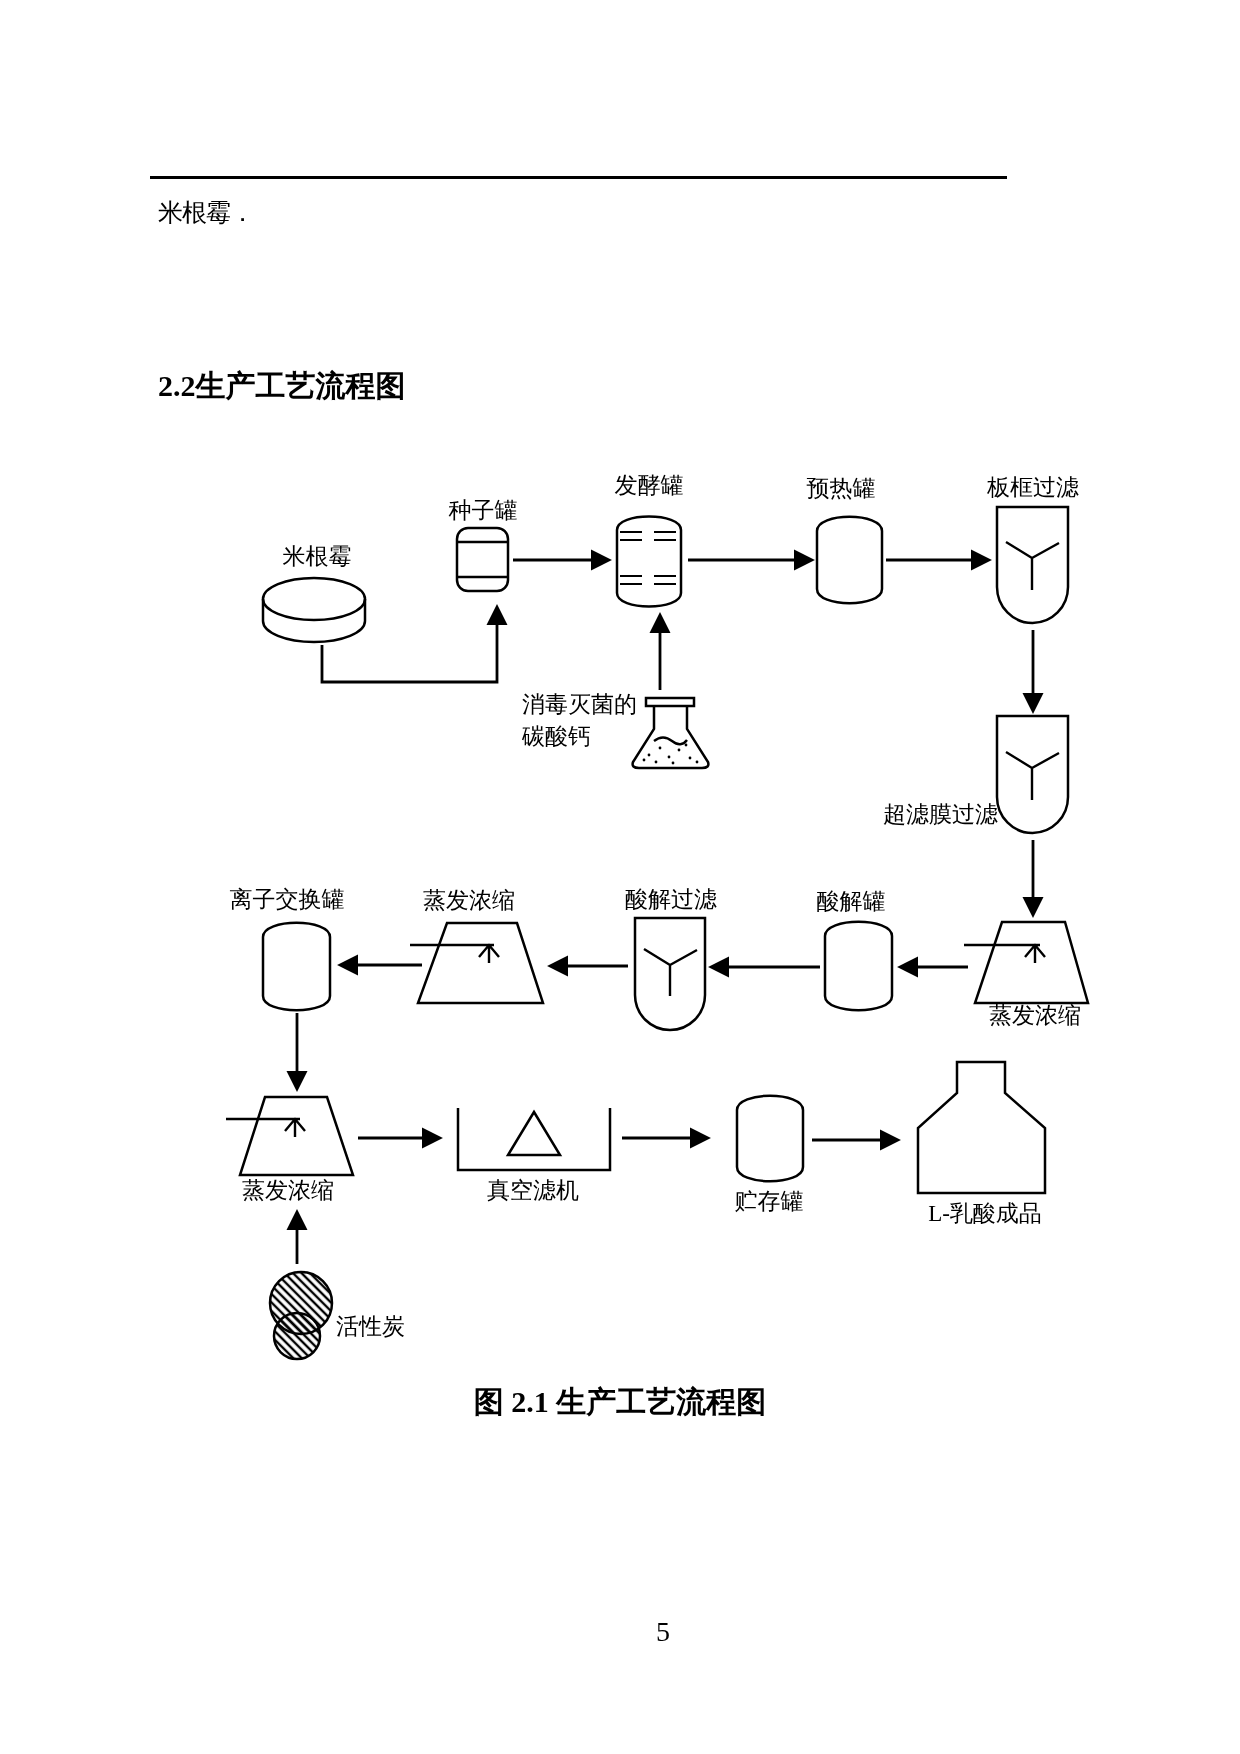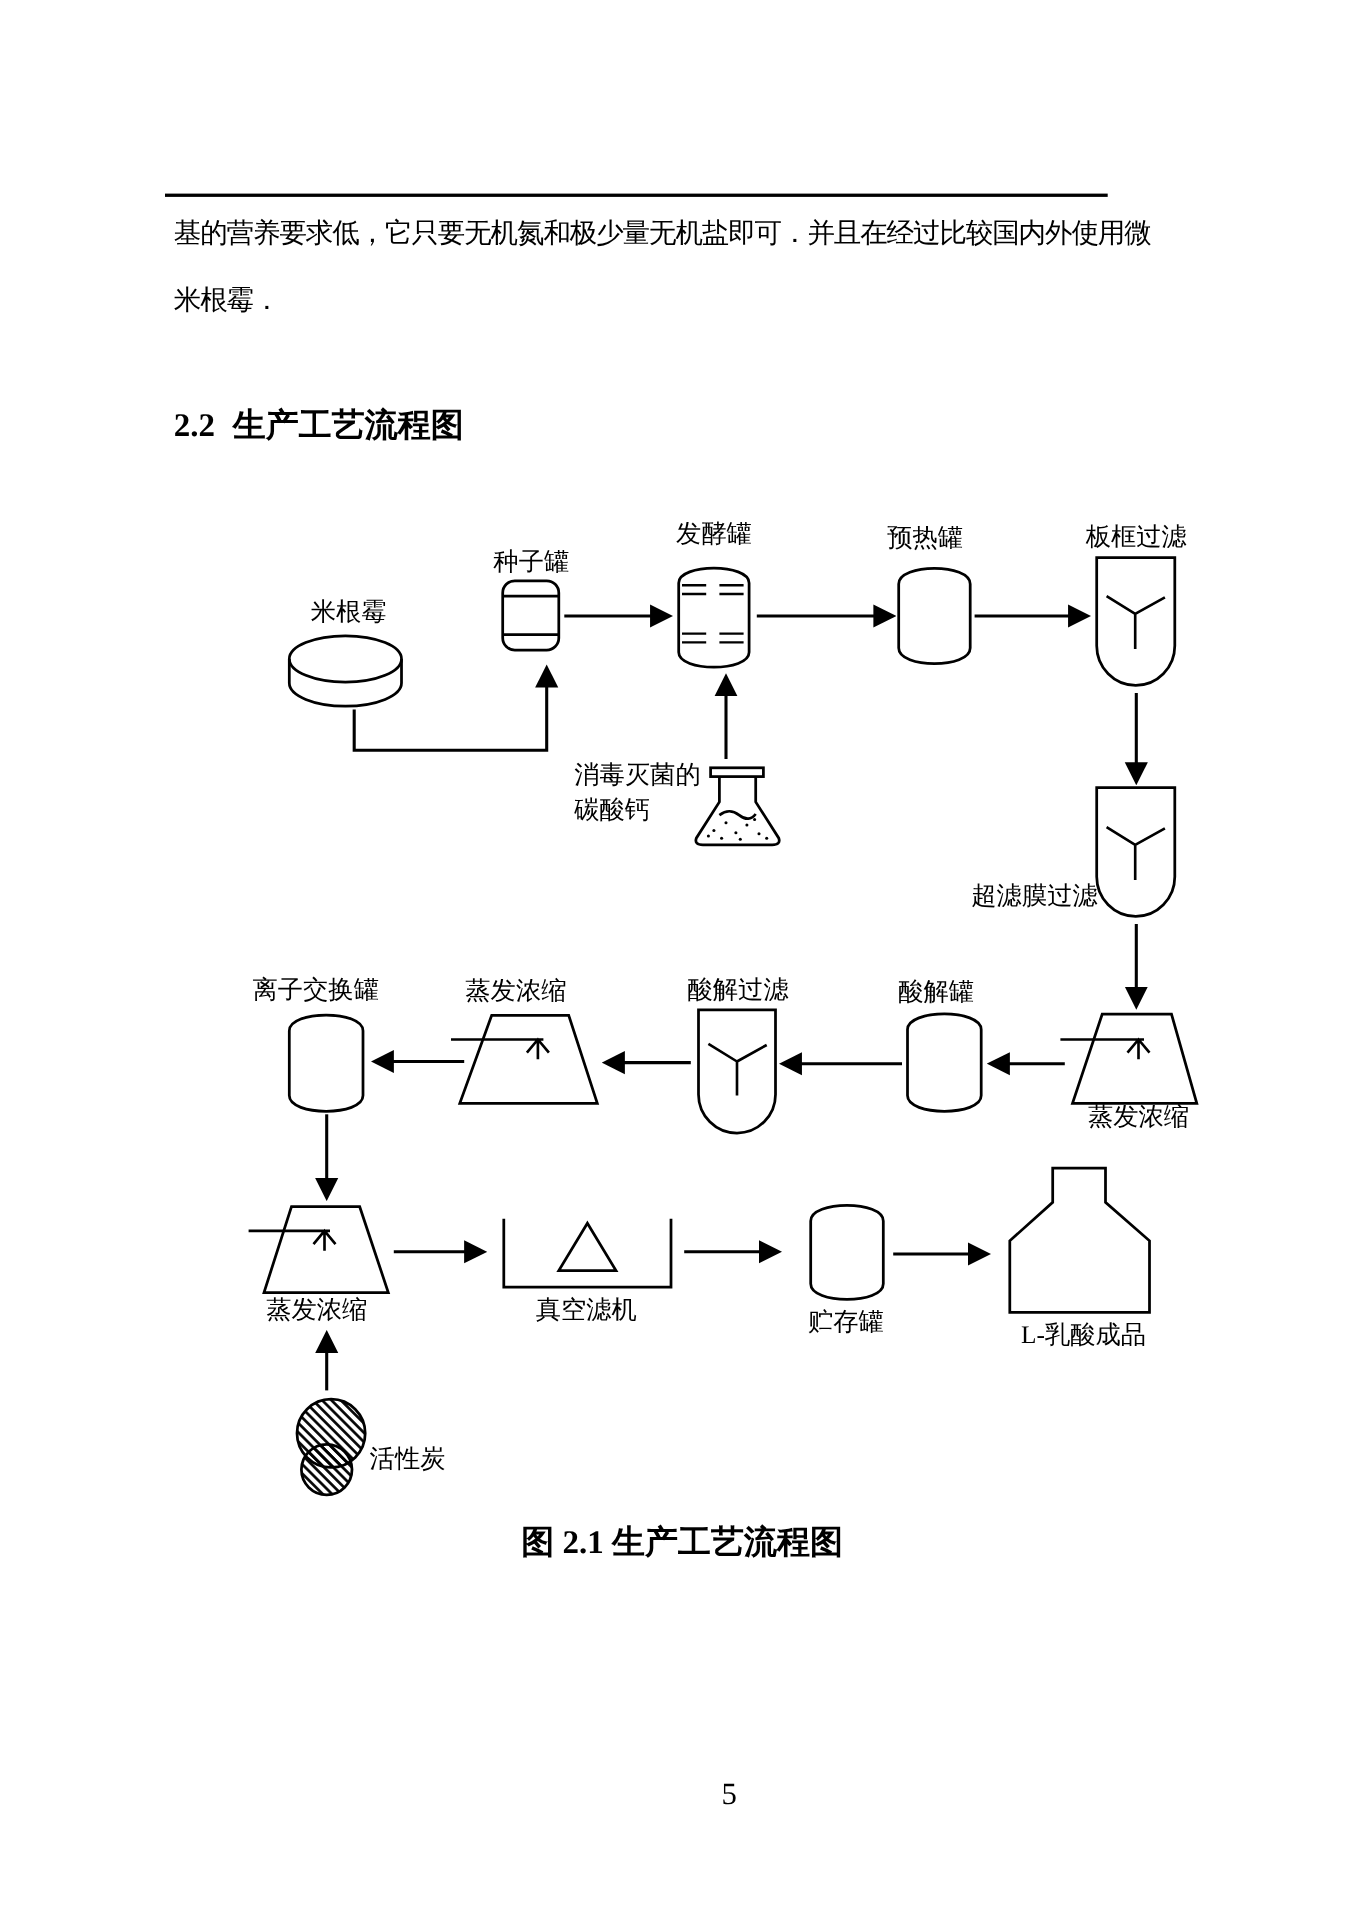--- a/index.html
+++ b/index.html
@@ -5,37 +5,36 @@
   html,body{margin:0;padding:0;}
   body{
     width:1240px;height:1754px;background:#ffffff;position:relative;
     font-family:"Liberation Serif","DejaVu Serif",serif;color:#000;
     overflow:hidden;
   }
   .rule{position:absolute;left:150px;top:176px;width:857px;height:3px;background:#000;}
   .para{position:absolute;left:158px;top:182px;width:900px;font-size:25px;letter-spacing:-1px;}
   .para .line{white-space:nowrap;line-height:61px;height:61px;}
   .heading{position:absolute;left:158px;top:366px;font-size:30px;font-weight:bold;white-space:nowrap;}
-  .heading .num{margin-right:16px;}
+  .heading .num{}
   .caption{position:absolute;left:0;top:1382px;width:1240px;text-align:center;font-size:30px;font-weight:bold;}
   .pagenum{position:absolute;left:656px;top:1616px;font-size:28px;}
   svg{position:absolute;left:0;top:0;}
   svg text{font-family:"Liberation Serif","DejaVu Serif",serif;font-size:23px;fill:#000;}
   .shape{fill:none;stroke:#000;stroke-width:2.5px;}
   .flow{fill:none;stroke:#000;stroke-width:2.8px;}
   .glyph{fill:none;stroke:#000;stroke-width:2.4px;}
   .dash{fill:none;stroke:#000;stroke-width:2.2px;stroke-dasharray:22 12;}
 </style>
 </head>
 <body>
 
 <div class="rule"></div>
 
 <div class="para">
-  <div class="line">基的营养要求低，它只要无机氮和极少量无机盐即可．并且在经过比较国内外使用微</div>
   <div class="line">米根霉．</div>
 </div>
 
 <div class="heading">
   <span class="num">2.2</span><span>生产工艺流程图</span>
 </div>
 
 <svg width="1240" height="1754" viewBox="0 0 1240 1754" xmlns="http://www.w3.org/2000/svg">
   <defs>
     <marker id="ah" viewBox="0 0 10 10" refX="0.5" refY="5" markerWidth="21" markerHeight="23" orient="auto" markerUnits="userSpaceOnUse">

